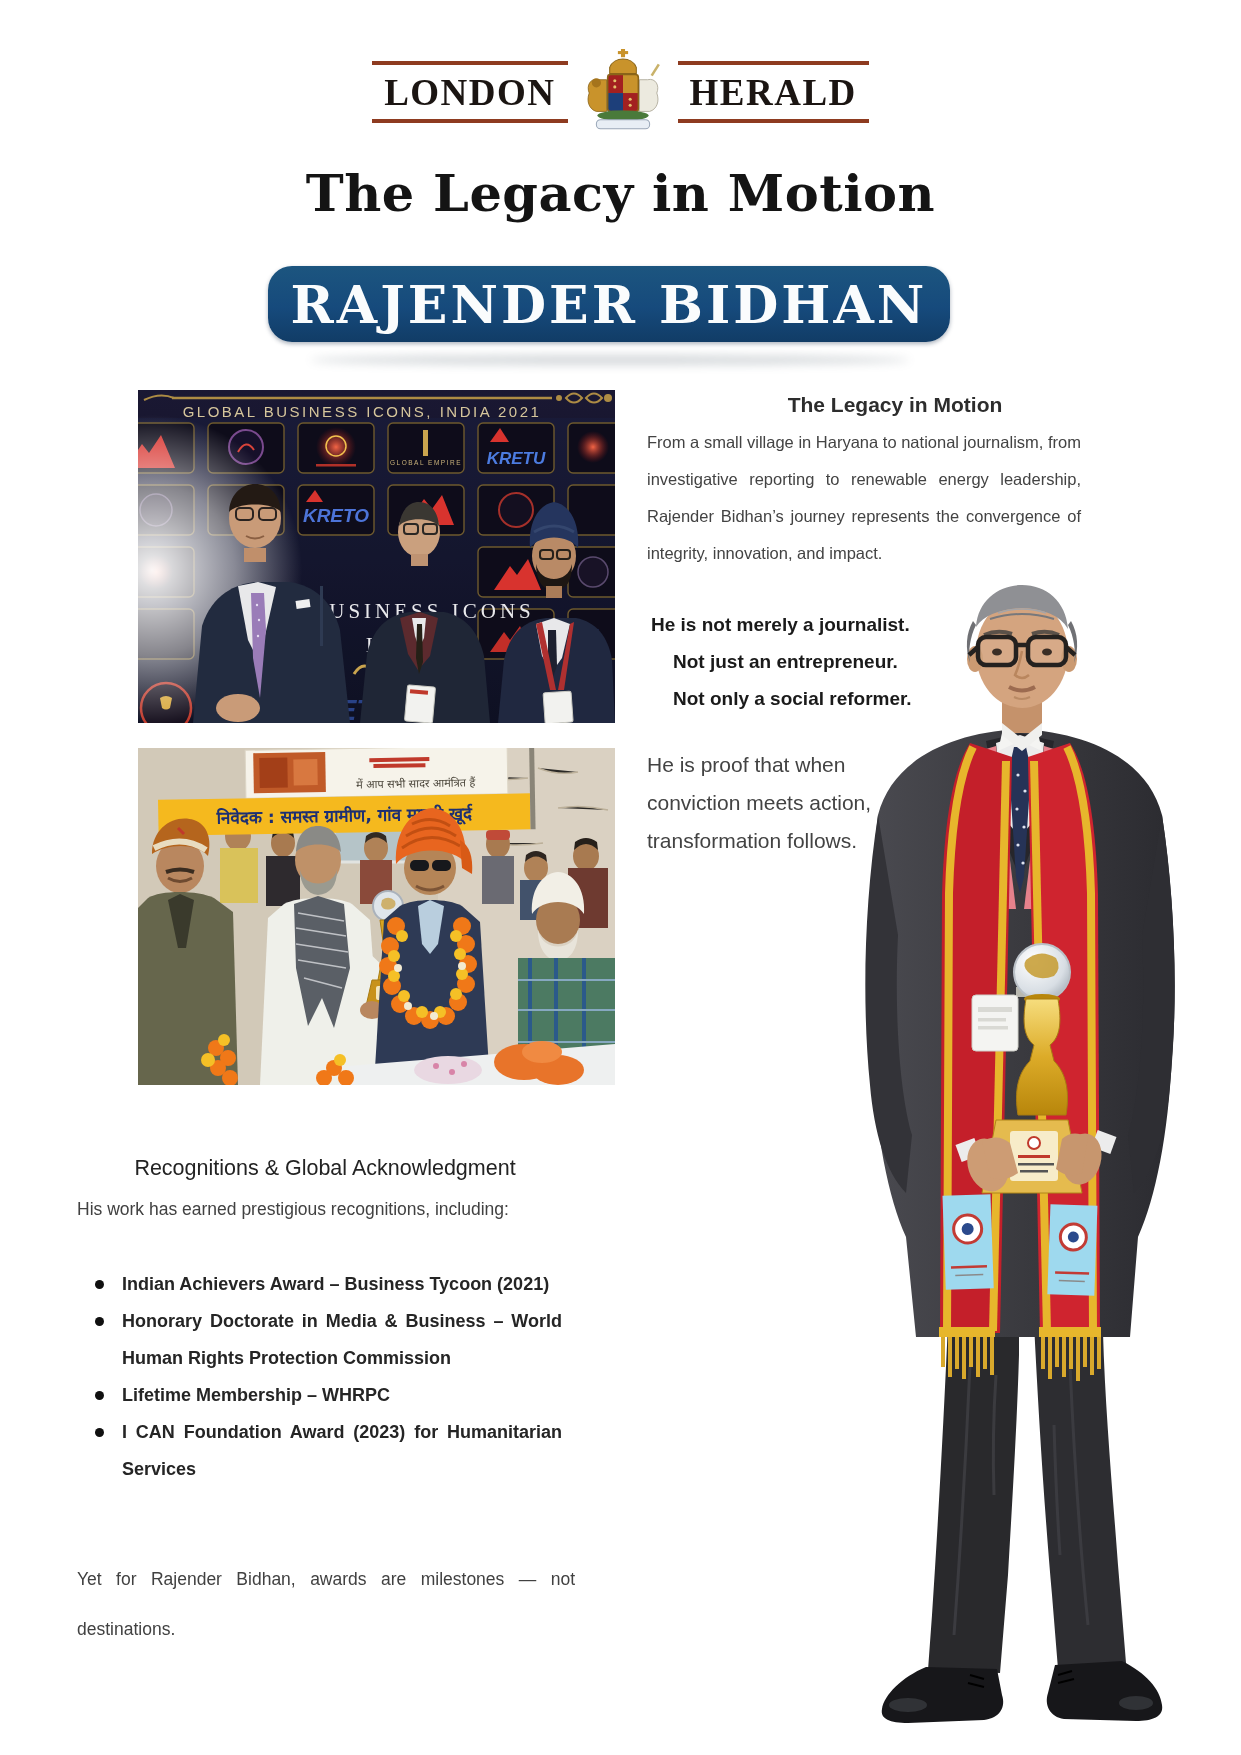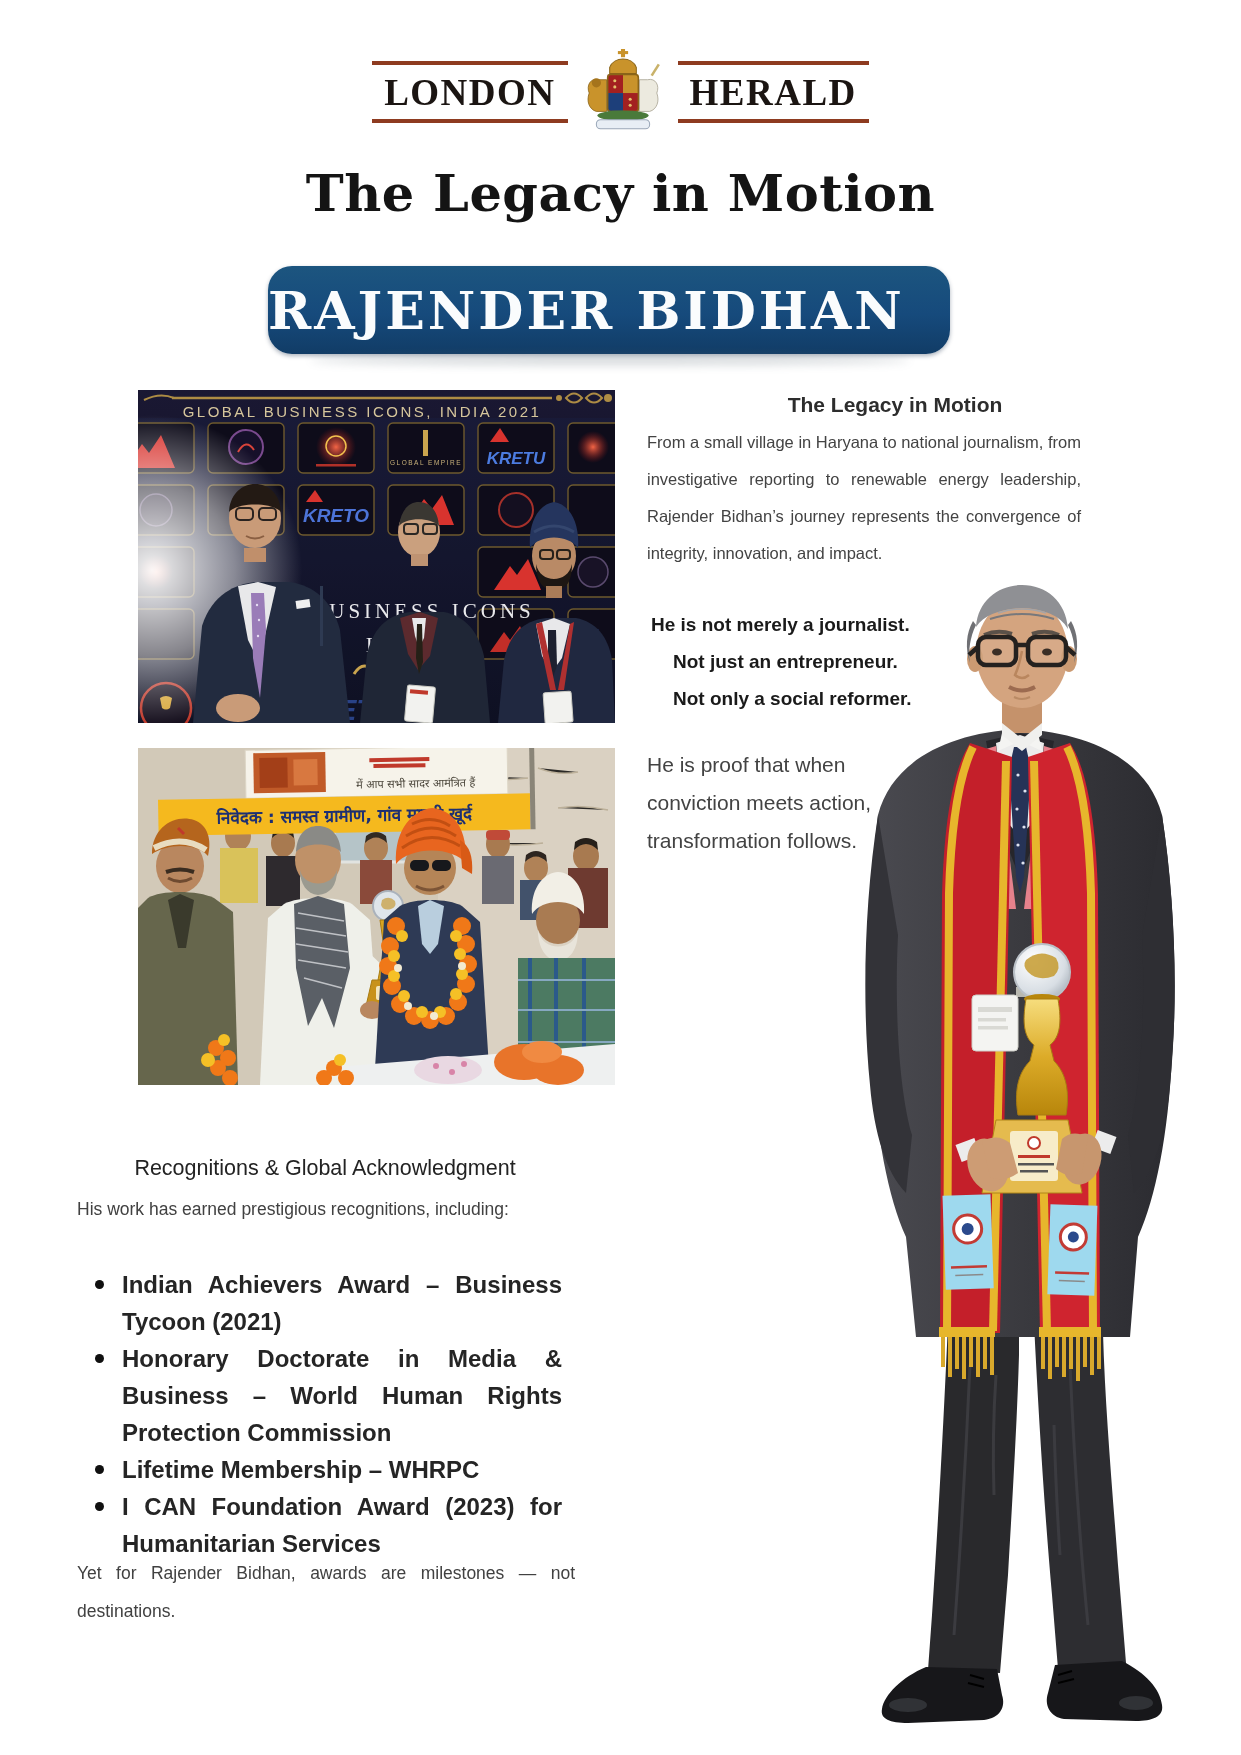--- a/index.html
+++ b/index.html
@@ -7,43 +7,43 @@
   body{width:1241px;height:1755px;position:relative;font-family:"Liberation Sans",sans-serif;overflow:hidden;}
   .page{position:absolute;inset:0;width:1241px;height:1755px;background:#ffffff;}
 
   
   .masthead{position:absolute;top:46px;left:0;right:0;display:flex;justify-content:center;align-items:center;gap:12px;}
   .mast-word{border-top:4px solid #8e3b20;border-bottom:4px solid #8e3b20;height:62px;display:flex;align-items:center;padding:0 12px;font-family:"Liberation Serif",serif;font-weight:bold;font-size:37px;letter-spacing:1.5px;color:#1b1512;}
   .mast-crest{width:86px;height:92px;flex:0 0 auto;}
 
   
   .hero-title{position:absolute;top:163px;left:0;right:0;text-align:center;font-family:"DejaVu Serif",serif;font-weight:700;font-size:51px;color:#141414;letter-spacing:0.5px;}
-  .name-banner{position:absolute;left:268px;top:266px;width:682px;height:88px;background:linear-gradient(180deg,#1c557f 0%,#164a7c 55%,#113c66 100%);border-radius:24px;display:flex;align-items:center;justify-content:flex-start;font-family:"DejaVu Serif",serif;font-weight:700;font-size:52px;letter-spacing:3px;color:#fafcfd;box-shadow:0 2px 4px rgba(20,40,70,.35);}
+  .name-banner{position:absolute;left:268px;top:266px;width:682px;height:76px;background:linear-gradient(180deg,#1c557f 0%,#164a7c 55%,#113c66 100%);border-radius:24px;display:flex;align-items:center;justify-content:center;font-family:"DejaVu Serif",serif;font-weight:700;font-size:52px;letter-spacing:3px;color:#fafcfd;box-shadow:0 2px 4px rgba(20,40,70,.35);}
   .banner-shadow{position:absolute;left:310px;top:355px;width:600px;height:10px;background:#67757f;opacity:.28;filter:blur(5px);border-radius:50%;}
 
   
   .photo{position:absolute;overflow:hidden;}
   #photo1{left:138px;top:390px;width:477px;height:333px;}
   #photo2{left:138px;top:748px;width:477px;height:337px;}
   .photo svg{display:block;}
 
   
   .legacy-heading{position:absolute;left:700px;top:393px;width:390px;text-align:center;font-size:21px;font-weight:bold;color:#2d2d2d;}
   .legacy-paragraph{position:absolute;left:647px;top:424px;width:434px;font-size:16.5px;line-height:37px;text-align:justify;color:#434343;}
   .statements{position:absolute;left:651px;top:606px;font-size:19px;font-weight:bold;color:#1a1a1a;line-height:37px;}
   .statements .ind{margin-left:22px;}
   .proof{position:absolute;left:647px;top:746px;font-size:21px;line-height:38px;color:#434343;}
 
   
   .recog-heading{position:absolute;left:77px;top:1156px;width:496px;text-align:center;font-size:21.5px;font-weight:normal;color:#232323;}
   .recog-intro{position:absolute;left:77px;top:1199px;width:510px;font-size:17.5px;color:#414141;}
   .recog-list{position:absolute;left:88px;top:1266px;width:474px;list-style:none;}
-  .recog-list li{position:relative;padding-left:34px;font-size:24px;font-weight:bold;line-height:37px;color:#252525;text-align:justify;}
+  .recog-list li{position:relative;padding-left:34px;font-size:18px;font-weight:bold;line-height:37px;color:#252525;text-align:justify;}
   .recog-list li::before{content:"";position:absolute;left:7px;top:14px;width:9px;height:9px;border-radius:50%;background:#101010;}
-  .closing{position:absolute;left:77px;top:1554px;width:498px;font-size:17.5px;line-height:38px;color:#414141;text-align:justify;}
+  .closing{position:absolute;left:77px;top:1554px;width:498px;font-size:17.5px;line-height:50px;color:#414141;text-align:justify;}
 
   
   #man{position:absolute;left:820px;top:575px;width:400px;height:1150px;}
 </style>
 </head>
 <body>
 
 <div class="page">
 
   <header class="masthead">

